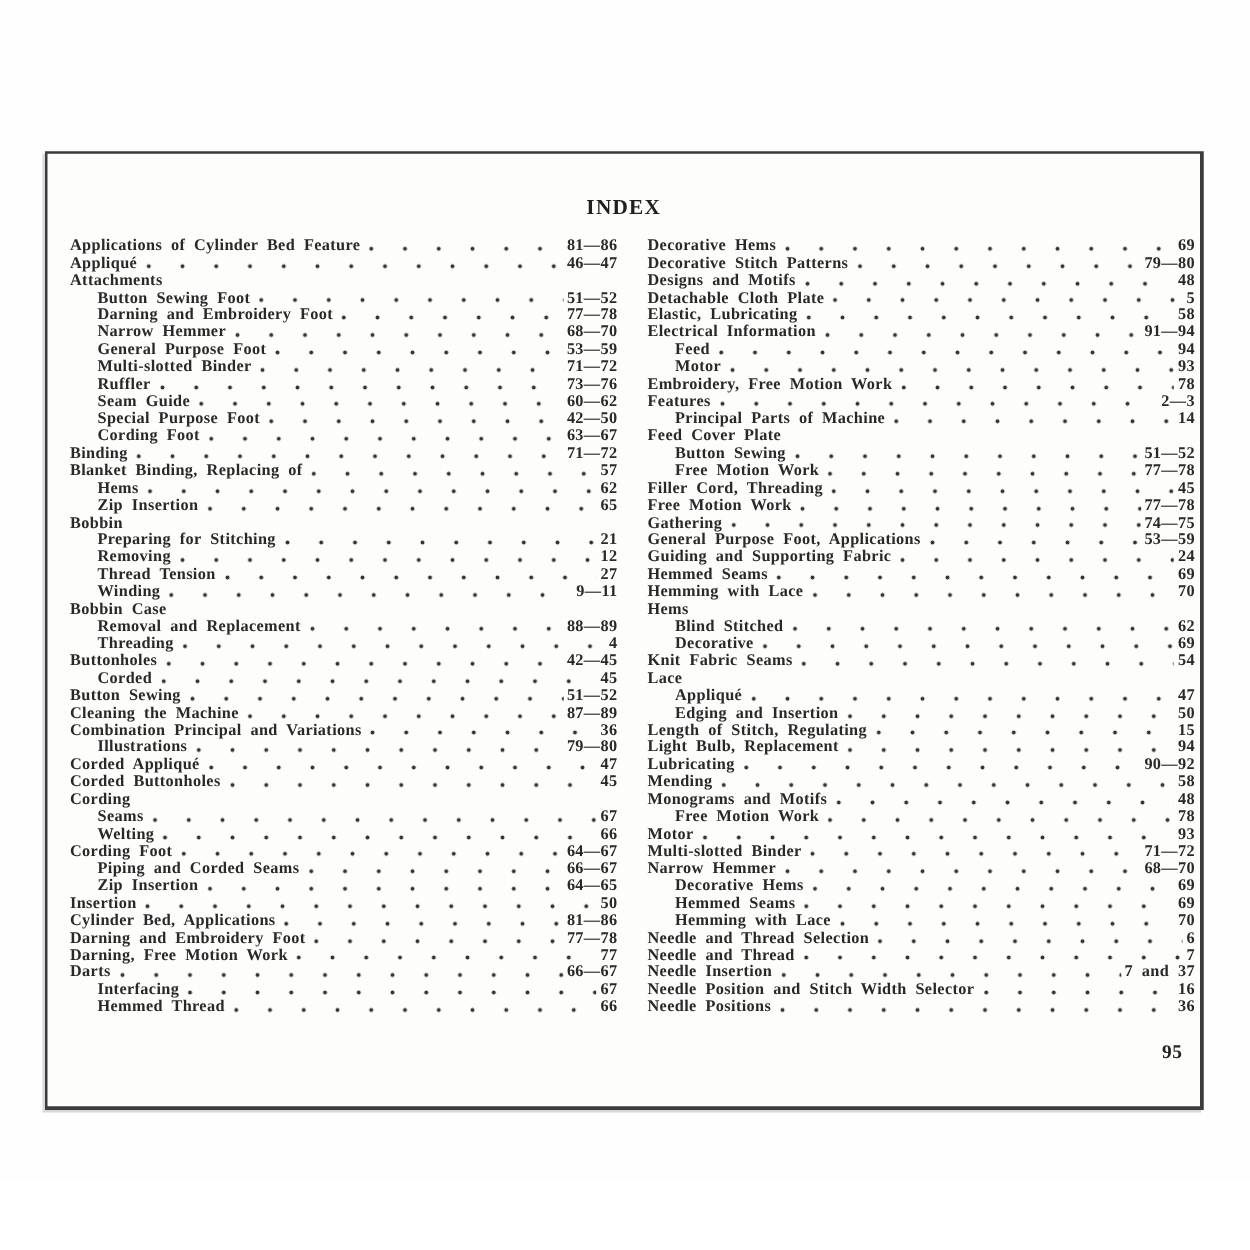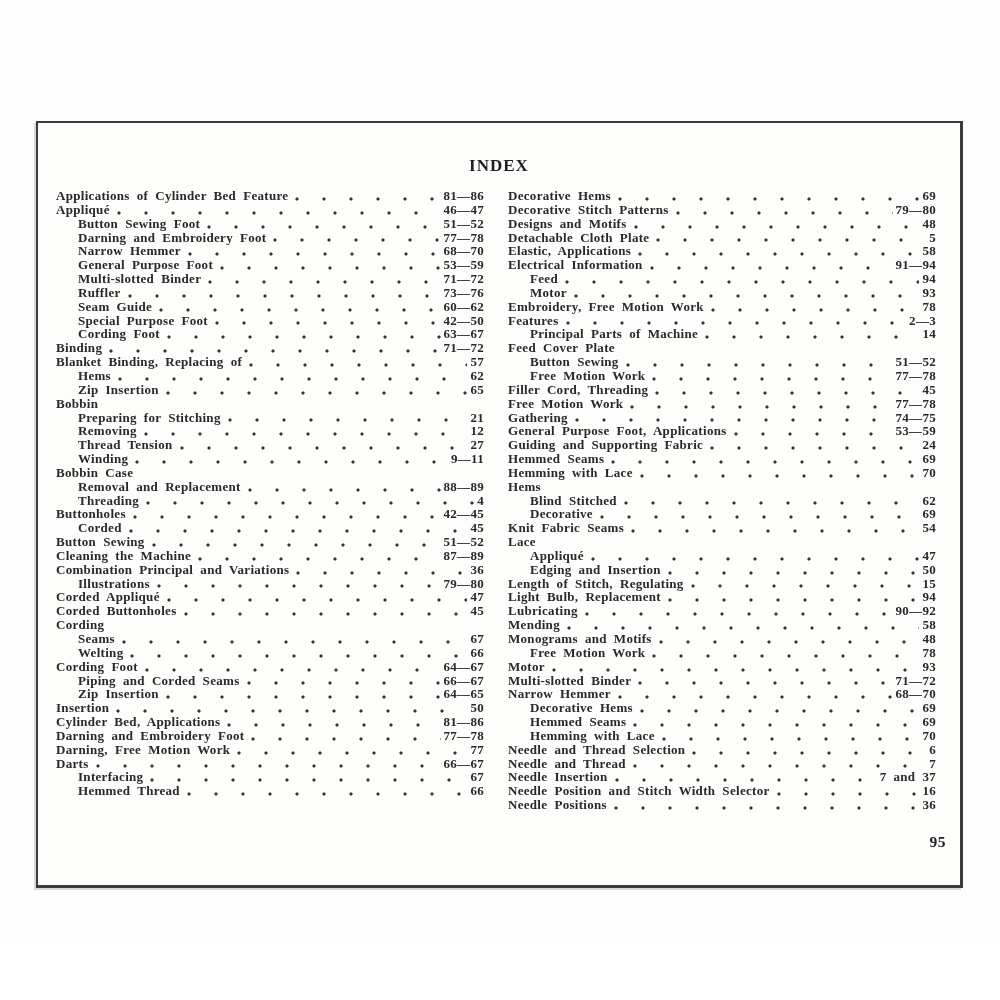--- a/index.html
+++ b/index.html
@@ -30,21 +30,21 @@
     margin-top: 33px;
     margin-bottom: 13px;
     font-size: 17px;
     font-weight: bold;
     letter-spacing: 1px;
     color: #1f1f1f;
   }
   .cols {
     display: flex;
     gap: 24px;
-    padding: 0 24px 0 18px;
+    padding: 0 4px 0 18px;
   }
   .col { flex: 1; min-width: 0; }
   .row {
     display: flex;
     align-items: baseline;
     line-height: 13.85px;
     height: 13.85px;
     font-size: 13px;
     font-weight: bold;
     color: #292929;
@@ -87,20 +87,23 @@
           <div class="row">
             <span class="label">Applications of Cylinder Bed Feature</span>
             <span class="leader"></span>
             <span class="num">81—86</span>
           </div>
           <div class="row">
             <span class="label">Appliqué</span>
             <span class="leader"></span>
             <span class="num">46—47</span>
           </div>
+          <div class="row">
+            <span class="label">Attachments</span>
+          </div>
           <div class="row indent">
             <span class="label">Button Sewing Foot</span>
             <span class="leader"></span>
             <span class="num">51—52</span>
           </div>
           <div class="row indent">
             <span class="label">Darning and Embroidery Foot</span>
             <span class="leader"></span>
             <span class="num">77—78</span>
           </div>
@@ -314,21 +317,21 @@
             <span class="label">Designs and Motifs</span>
             <span class="leader"></span>
             <span class="num">48</span>
           </div>
           <div class="row">
             <span class="label">Detachable Cloth Plate</span>
             <span class="leader"></span>
             <span class="num">5</span>
           </div>
           <div class="row">
-            <span class="label">Elastic, Applications</span>
+            <span class="label">Elastic, Lubricating</span>
             <span class="leader"></span>
             <span class="num">58</span>
           </div>
           <div class="row">
             <span class="label">Electrical Information</span>
             <span class="leader"></span>
             <span class="num">91—94</span>
           </div>
           <div class="row indent">
             <span class="label">Feed</span>

